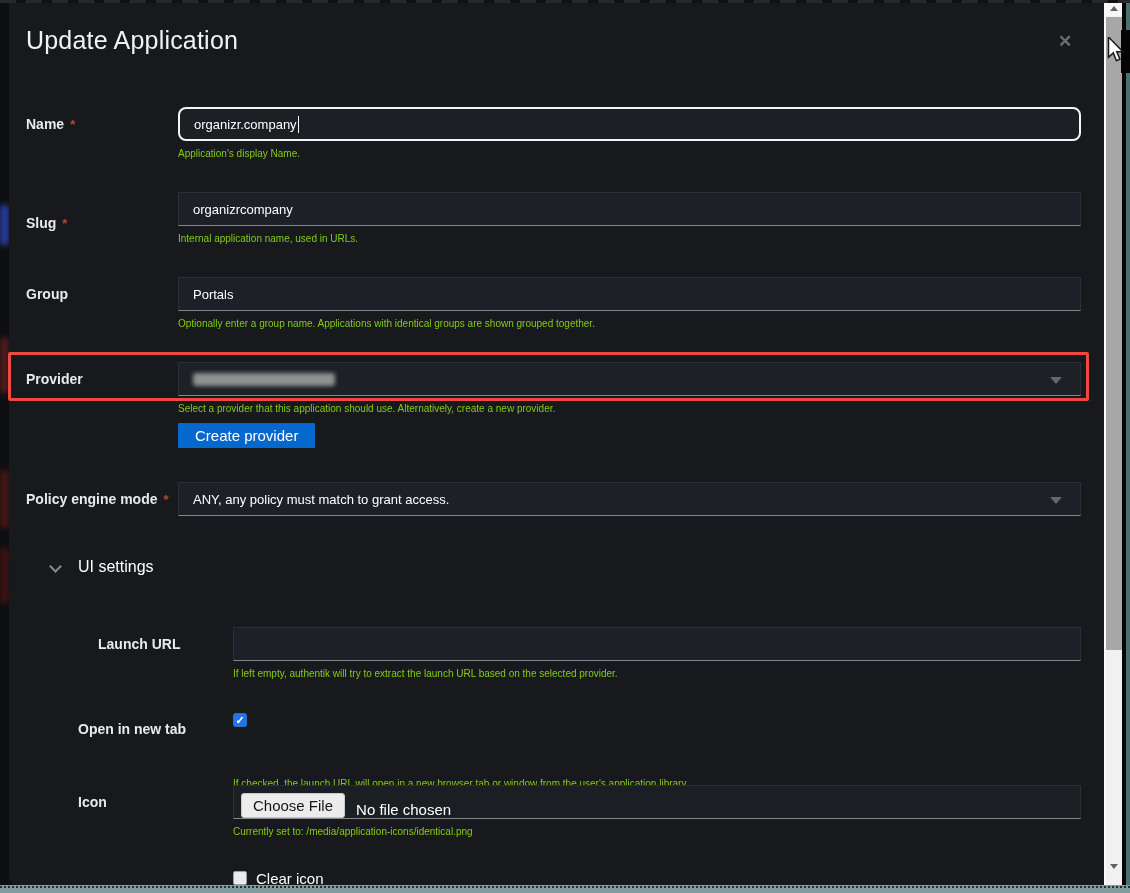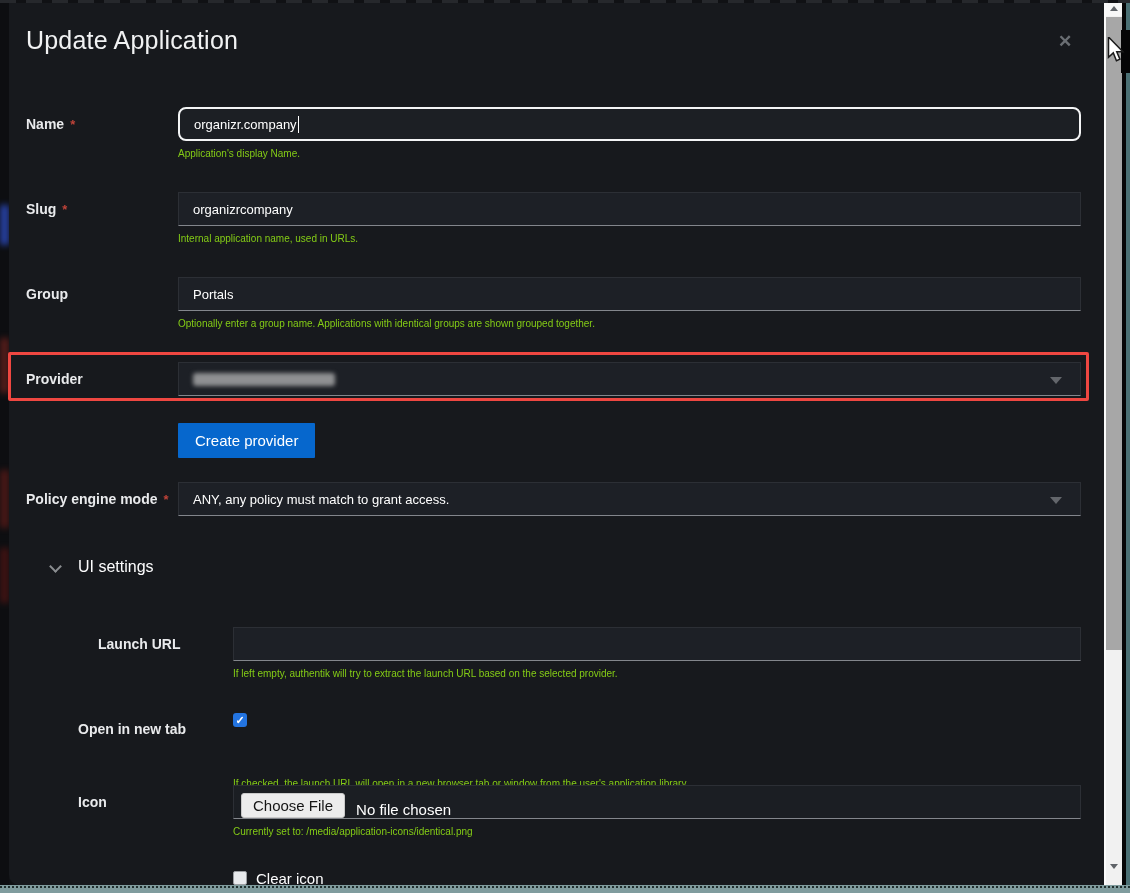--- a/index.html
+++ b/index.html
@@ -39,21 +39,21 @@
   .text-caret { display:inline-block; width:1.5px; height:17px; background:#fff; margin-left:1px; vertical-align:middle; }
 
   .select-caret { position:absolute; right:18px; top:14px; width:0; height:0;
     border-left:6px solid transparent; border-right:6px solid transparent; border-top:7px solid #63666b; }
 
   .redacted-bar { width:142px; height:13px; background:#8f9092; border-radius:3px; filter:blur(2px); }
 
   .help { position:absolute; left:169px; color:#84cc16; font-size:10px; font-weight:400; }
   .sub-help { left:224px; }
 
-  .btn-primary { position:absolute; left:169px; top:421px; height:35px; padding:0 17px;
+  .btn-primary { position:absolute; left:169px; top:421px; height:25px; padding:0 17px;
     background:#0667cd; color:#fff; font-size:15px; border:none; border-radius:1px; display:flex; align-items:center; }
 
   .ui-chevron { position:absolute; left:42px; top:560px; width:9px; height:9px;
     border-right:2.5px solid #8a8d90; border-bottom:2.5px solid #8a8d90; transform:rotate(45deg); }
   .section-title { position:absolute; left:69px; top:556px; color:#fdfdfe; font-size:16px; font-weight:400; }
 
   .checkbox { position:absolute; width:14px; height:14px; }
   .checkbox.checked { background:#2374e1; border-radius:3px; color:#fff; font-size:11px; font-weight:700;
     display:flex; align-items:center; justify-content:center; line-height:14px; }
   .checkbox.unchecked { background:#e8eaed; border:1px solid #9a9da1; border-radius:2px; }
@@ -111,21 +111,21 @@
 
     <div class="label" style="top:114px;">
       <span>Name</span><span class="req">*</span>
     </div>
     <div class="input input-focused" style="top:105px;">
       <span>organizr.company</span>
         <span class="text-caret"></span>
     </div>
     <div class="help" style="top:146px;">Application's display Name.</div>
 
-    <div class="label" style="top:199px;">
+    <div class="label" style="top:213px;">
       <span>Slug</span><span class="req">*</span>
     </div>
     <div class="input" style="top:190px;">
       <span>organizrcompany</span>
     </div>
     <div class="help" style="top:231px;">Internal application name, used in URLs.</div>
 
     <div class="label" style="top:284px;">
       <span>Group</span>
     </div>
@@ -134,20 +134,21 @@
     </div>
     <div class="help" style="top:316px;">Optionally enter a group name. Applications with identical groups are shown grouped together.</div>
 
     <div class="label" style="top:369px;">
       <span>Provider</span>
     </div>
     <div class="select" style="top:360px;">
       <span class="redacted-bar"></span>
       <span class="select-caret"></span>
     </div>
+    <div class="help" style="top:401px;">Select a provider that this application should use. Alternatively, create a new provider.</div>
     <button class="btn-primary">Create provider</button>
 
     <div class="label" style="top:489px;">
       <span>Policy engine mode</span><span class="req">*</span>
     </div>
     <div class="select" style="top:480px;">
       <span>ANY, any policy must match to grant access.</span>
       <span class="select-caret"></span>
     </div>
 

